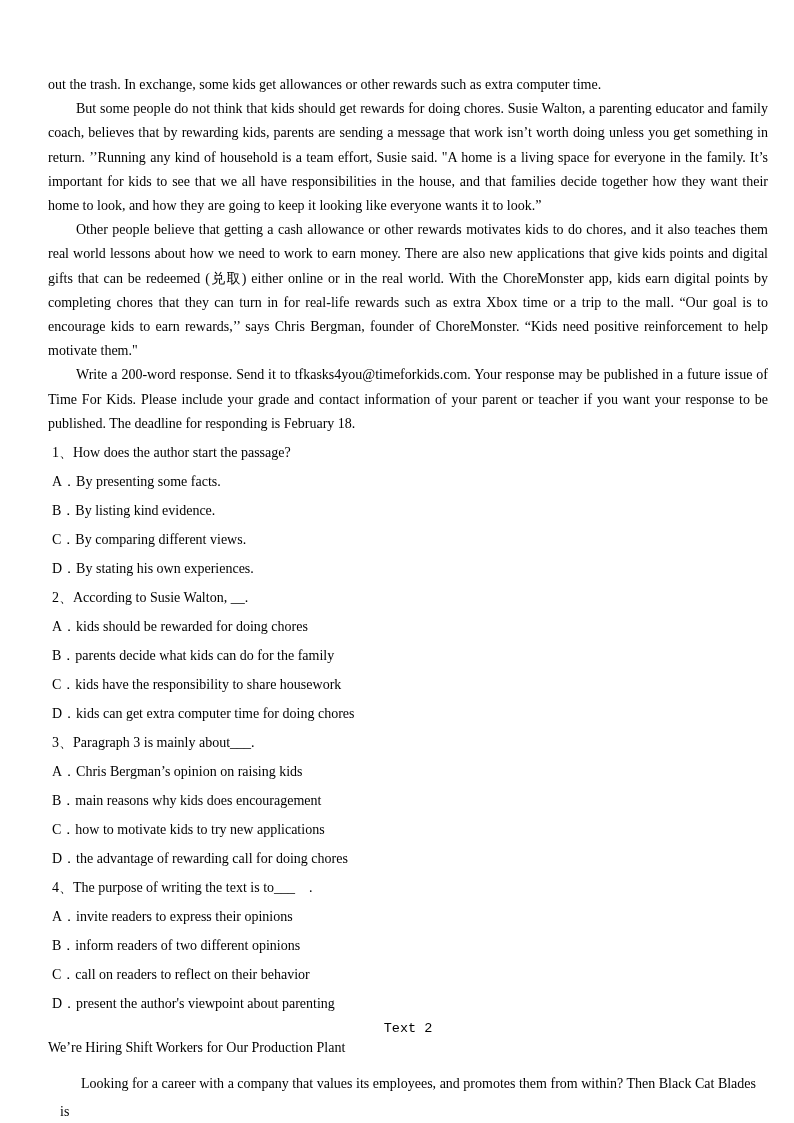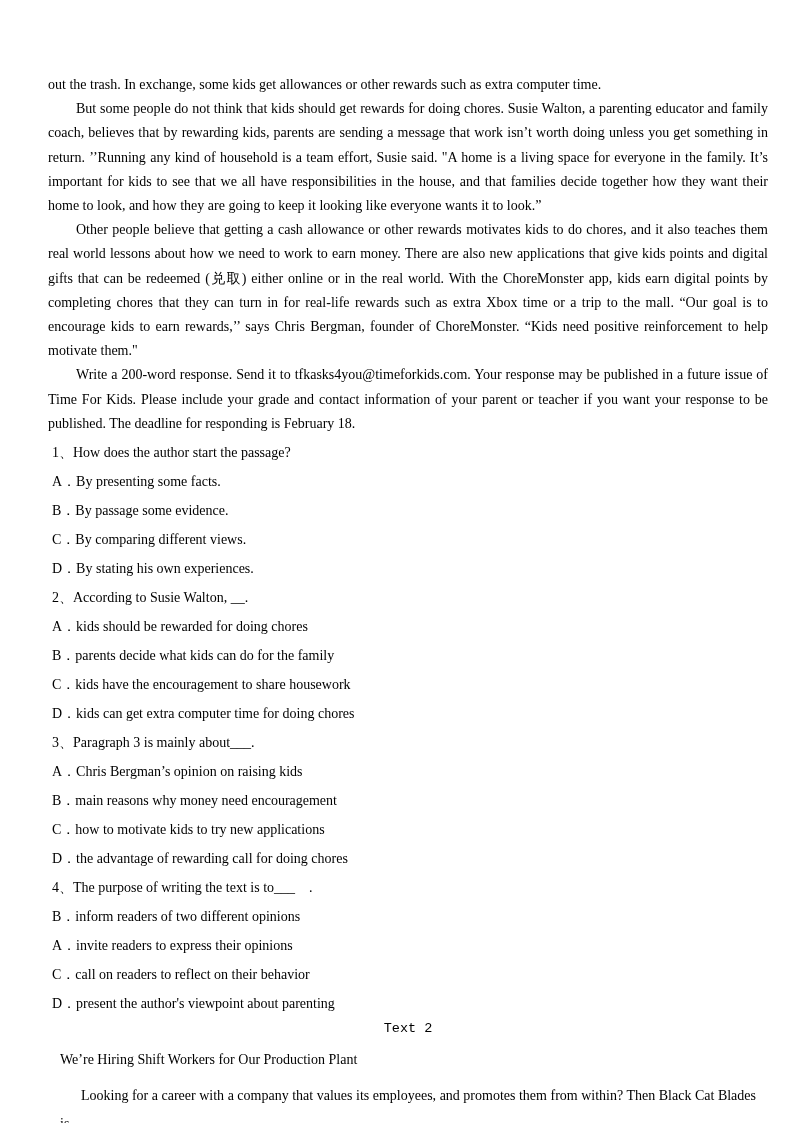--- a/index.html
+++ b/index.html
@@ -38,21 +38,21 @@
     .text2-title {
       text-align: center;
       font-family: Liberation Mono, monospace;
       font-size: 13.5px;
       line-height: 18px;
       margin-top: 2px;
       padding-left: 0;
     }
     .ad-title {
       line-height: 20px;
-      margin: 12px;
+      margin: 0;
     }
     .ad-para {
       text-indent: 21px;
       line-height: 28px;
       margin: 12px;
       text-align: justify;
     }
   </style>
 </head>
 <body>
@@ -62,45 +62,45 @@
   <section>
     <p class="line-block">out the trash. In exchange, some kids get allowances or other rewards such as extra computer time.</p>
     <p class="line-block para">But some people do not think that kids should get rewards for doing chores. Susie Walton, a parenting educator and family coach, believes that by rewarding kids, parents are sending a message that work isn’t worth doing unless you get something in return. ’’Running any kind of household is a team effort, Susie said. "A home is a living space for everyone in the family. It’s important for kids to see that we all have responsibilities in the house, and that families decide together how they want their home to look, and how they are going to keep it looking like everyone wants it to look.”</p>
     <p class="line-block para">Other people believe that getting a cash allowance or other rewards motivates kids to do chores, and it also teaches them real world lessons about how we need to work to earn money. There are also new applications that give kids points and digital gifts that can be redeemed (兑取) either online or in the real world. With the ChoreMonster app, kids earn digital points by completing chores that they can turn in for real-life rewards such as extra Xbox time or a trip to the mall. “Our goal is to encourage kids to earn rewards,’’ says Chris Bergman, founder of ChoreMonster. “Kids need positive reinforcement to help motivate them."</p>
     <p class="line-block para">Write a 200-word response. Send it to tfkasks4you@timeforkids.com. Your response may be published in a future issue of Time For Kids. Please include your grade and contact information of your parent or teacher if you want your response to be published. The deadline for responding is February 18.</p>
   </section>
 
   <section>
     <p class="q">1、How does the author start the passage?</p>
     <p class="opt">A．By presenting some facts.</p>
-    <p class="opt">B．By passage some evidence.</p>
+    <p class="opt">B．By listing kind evidence.</p>
     <p class="opt">C．By comparing different views.</p>
     <p class="opt">D．By stating his own experiences.</p>
   </section>
 
   <section>
     <p class="q">2、According to Susie Walton, __.</p>
     <p class="opt">A．kids should be rewarded for doing chores</p>
     <p class="opt">B．parents decide what kids can do for the family</p>
-    <p class="opt">C．kids have the encouragement to share housework</p>
+    <p class="opt">C．kids have the responsibility to share housework</p>
     <p class="opt">D．kids can get extra computer time for doing chores</p>
   </section>
 
   <section>
     <p class="q">3、Paragraph 3 is mainly about___.</p>
     <p class="opt">A．Chris Bergman’s opinion on raising kids</p>
-    <p class="opt">B．main reasons why money need encouragement</p>
+    <p class="opt">B．main reasons why kids does encouragement</p>
     <p class="opt">C．how to motivate kids to try new applications</p>
     <p class="opt">D．the advantage of rewarding call for doing chores</p>
   </section>
 
   <section>
     <p class="q">4、The purpose of writing the text is to___    .</p>
+    <p class="opt">A．invite readers to express their opinions</p>
     <p class="opt">B．inform readers of two different opinions</p>
-    <p class="opt">A．invite readers to express their opinions</p>
     <p class="opt">C．call on readers to reflect on their behavior</p>
     <p class="opt">D．present the author's viewpoint about parenting</p>
   </section>
 
   <section>
     <div class="text2-title">Text 2</div>
     <p class="ad-title">We’re Hiring Shift Workers for Our Production Plant</p>
     <p class="ad-para">Looking for a career with a company that values its employees, and promotes them from within? Then Black Cat Blades is</p>
   </section>
 

